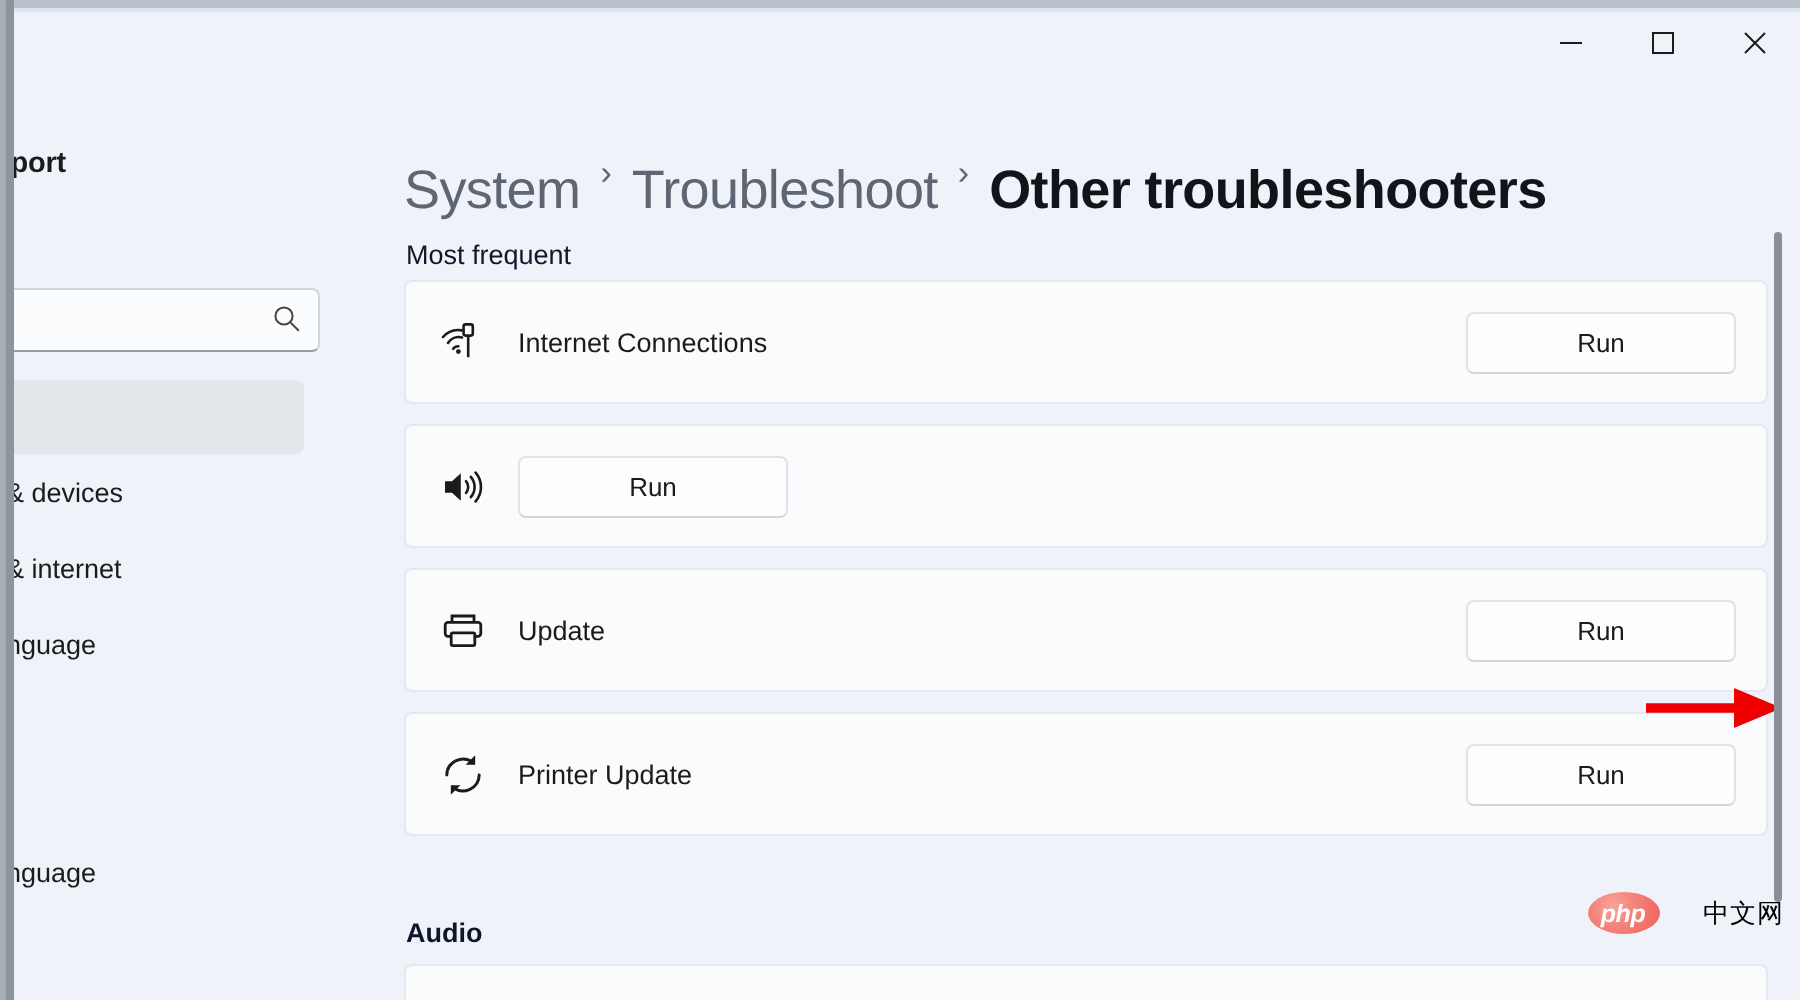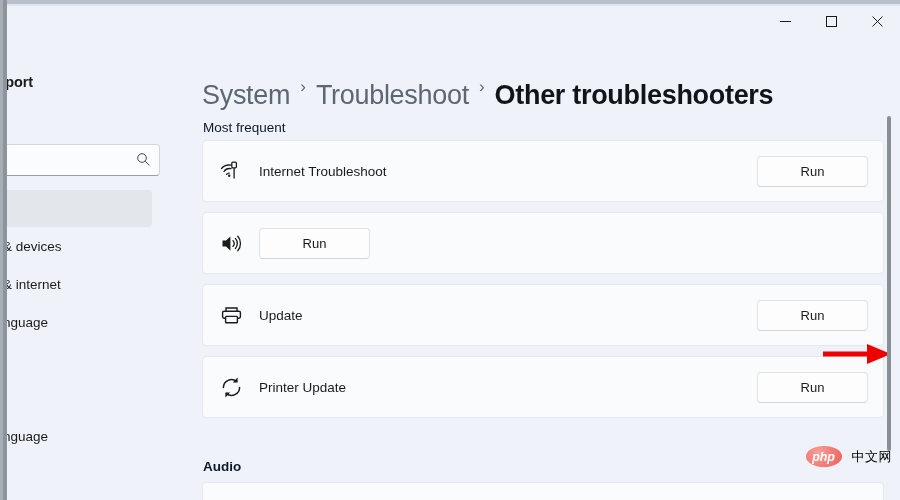--- a/index.html
+++ b/index.html
@@ -204,21 +204,21 @@
     justify-content: center;
     color: #1b1b1b;
     flex: none;
   }
   .card-label {
     font-size: 13.5px;
     color: #1b1b1b;
     flex: 1;
   }
   .run-btn {
-    width: 111px;
+    width: 135px;
     height: 31px;
     margin-right: 15px;
     background: #fdfdfe;
     border: 1px solid #dfe2e7;
     border-bottom-color: #d2d5da;
     border-radius: 4px;
     font-size: 13px;
     color: #1b1b1b;
     font-family: "Liberation Sans", sans-serif;
     display: flex;
@@ -259,21 +259,21 @@
     background: #8a8f96;
     border-radius: 2px;
   }
 
   
   .watermark {
     position: absolute;
     right: 8px; bottom: 33px;
     display: flex;
     align-items: center;
-    gap: 10px;
+    gap: 22px;
     margin-top: 20px;
   }
   .wm-badge {
     width: 36px; height: 21px;
     border-radius: 50%;
     background: radial-gradient(circle at 35% 32%, #f8a39c 0%, #f4847c 38%, #ee5f57 100%);
     display: flex;
     align-items: center;
     justify-content: center;
     color: #ffffff;
@@ -380,21 +380,21 @@
               <g stroke="currentColor" stroke-width="1.3" fill="none" stroke-linecap="round">
                 <path d="M1.5 8.5 A10 10 0 0 1 11 5.2"></path>
                 <path d="M4 11.5 A6.6 6.6 0 0 1 11 8.7"></path>
                 <path d="M6.6 14.4 A3.1 3.1 0 0 1 9.2 13.1"></path>
               </g>
               <circle cx="9.2" cy="15.8" r="1.2" fill="currentColor"></circle>
               <rect x="11.8" y="2.2" width="4.6" height="5.6" rx="1" stroke="currentColor" stroke-width="1.3" fill="none"></rect>
               <path d="M14.1 7.8 L14.1 18.6" stroke="currentColor" stroke-width="1.3" fill="none"></path>
             </svg>
           </span>
-          <span class="card-label">Internet Troubleshoot</span>
+          <span class="card-label">Internet Connections</span>
           <button class="run-btn">Run</button>
         </div>
 
         <div class="card">
           <span class="card-icon">
             <svg width="23" height="23" viewBox="0 0 23 23">
               <path d="M2.5 8.6 H6 L10.4 4.6 V18.4 L6 14.4 H2.5 Z" fill="currentColor"></path>
               <g stroke="currentColor" stroke-width="1.3" fill="none" stroke-linecap="round">
                 <path d="M13 8.6 A4.4 4.4 0 0 1 13 14.4"></path>
                 <path d="M15.4 6.4 A7.8 7.8 0 0 1 15.4 16.6"></path>

